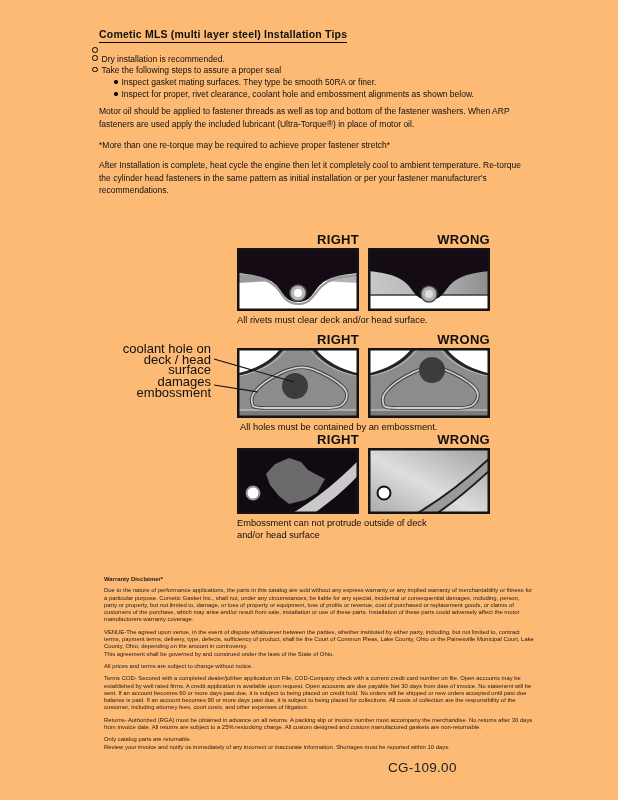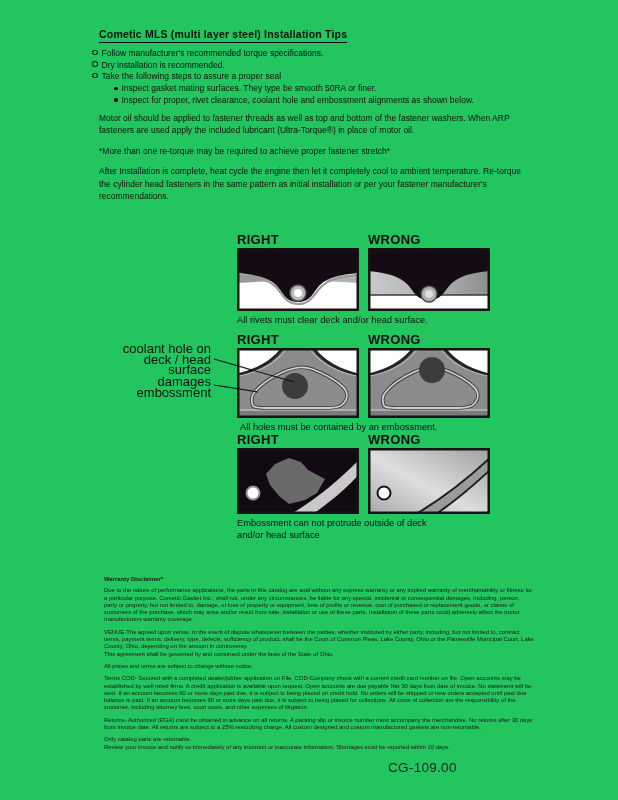--- a/index.html
+++ b/index.html
@@ -1,17 +1,17 @@
 <!DOCTYPE html>
 <html><head>
 <meta charset="utf-8">
 <style>
   html,body{margin:0;padding:0;background:#ffffff;}
   .page{
-    position:relative;width:618px;height:800px;background:#22c55e;overflow:hidden;
+    position:relative;width:618px;height:800px;background:#fdba74;overflow:hidden;
     font-family:"Liberation Sans", sans-serif;color:#0f0f0f;
     -webkit-text-size-adjust:none;
   }
   
   .col{position:absolute;left:99px;top:24px;width:432px;}
   .title{
     display:inline-block;font-size:10.5px;font-weight:bold;letter-spacing:.2px;
     padding-bottom:2px;border-bottom:1.6px solid #000;margin-bottom:5px;
   }
   .bullets{font-size:8.5px;line-height:11.7px;}
@@ -19,21 +19,21 @@
   .b .mk{flex:0 0 auto;margin-right:4px;position:relative;top:-1px;}
   .mk.o{width:3.5px;height:3.5px;border:1px solid #000;border-radius:50%;display:inline-block;margin-left:-7px;}
   .b.sub{margin-left:15px;}
   .mk.f{width:3.5px;height:3.5px;background:#000;border-radius:50%;display:inline-block;}
   .h2{font-size:9.5px;font-weight:bold;margin-top:13px;}
   .col p{font-size:8.5px;line-height:12.6px;margin:5px 0 0 0;width:422px;}
   .col p.gap{margin-top:8px;}
   
   .dgroup{position:absolute;left:237px;width:253px;}
   .dheads{display:flex;gap:9px;}
-  .dheads div{width:122px;text-align:left;font-size:13px;font-weight:bold;letter-spacing:.3px;}
+  .dheads div{width:122px;text-align:right;font-size:13px;font-weight:bold;letter-spacing:.3px;}
   .dpanels{display:flex;gap:9px;margin-top:1px;}
   .dpanels svg{display:block;}
   .dcap{font-size:9.3px;margin-top:4px;line-height:11.5px;}
   .dcap.ind{padding-left:3px;}
   
   .dlabel{position:absolute;width:106px;text-align:right;font-size:13px;line-height:10.5px;}
   .leader{position:absolute;pointer-events:none;}
   
   .legal{position:absolute;left:104px;top:576px;width:430px;font-size:5.9px;line-height:7.3px;color:#1a1a1a;}
   .legal .lh{font-weight:bold;margin-bottom:4px;}
@@ -46,21 +46,20 @@
 <body>
 
 <div class="page">
 
   <div class="col">
     <div class="title">Cometic MLS (multi layer steel) Installation Tips</div>
 
     <div class="bullets">
       <div class="b">
           <span class="mk o"></span>
-          <span>Follow manufacturer's recommended torque specifications.</span>
         </div>
       <div class="b">
           <span class="mk o"></span>
           <span>Dry installation is recommended.</span>
         </div>
       <div class="b">
           <span class="mk o"></span>
           <span>Take the following steps to assure a proper seal</span>
         </div>
       <div class="b sub">

